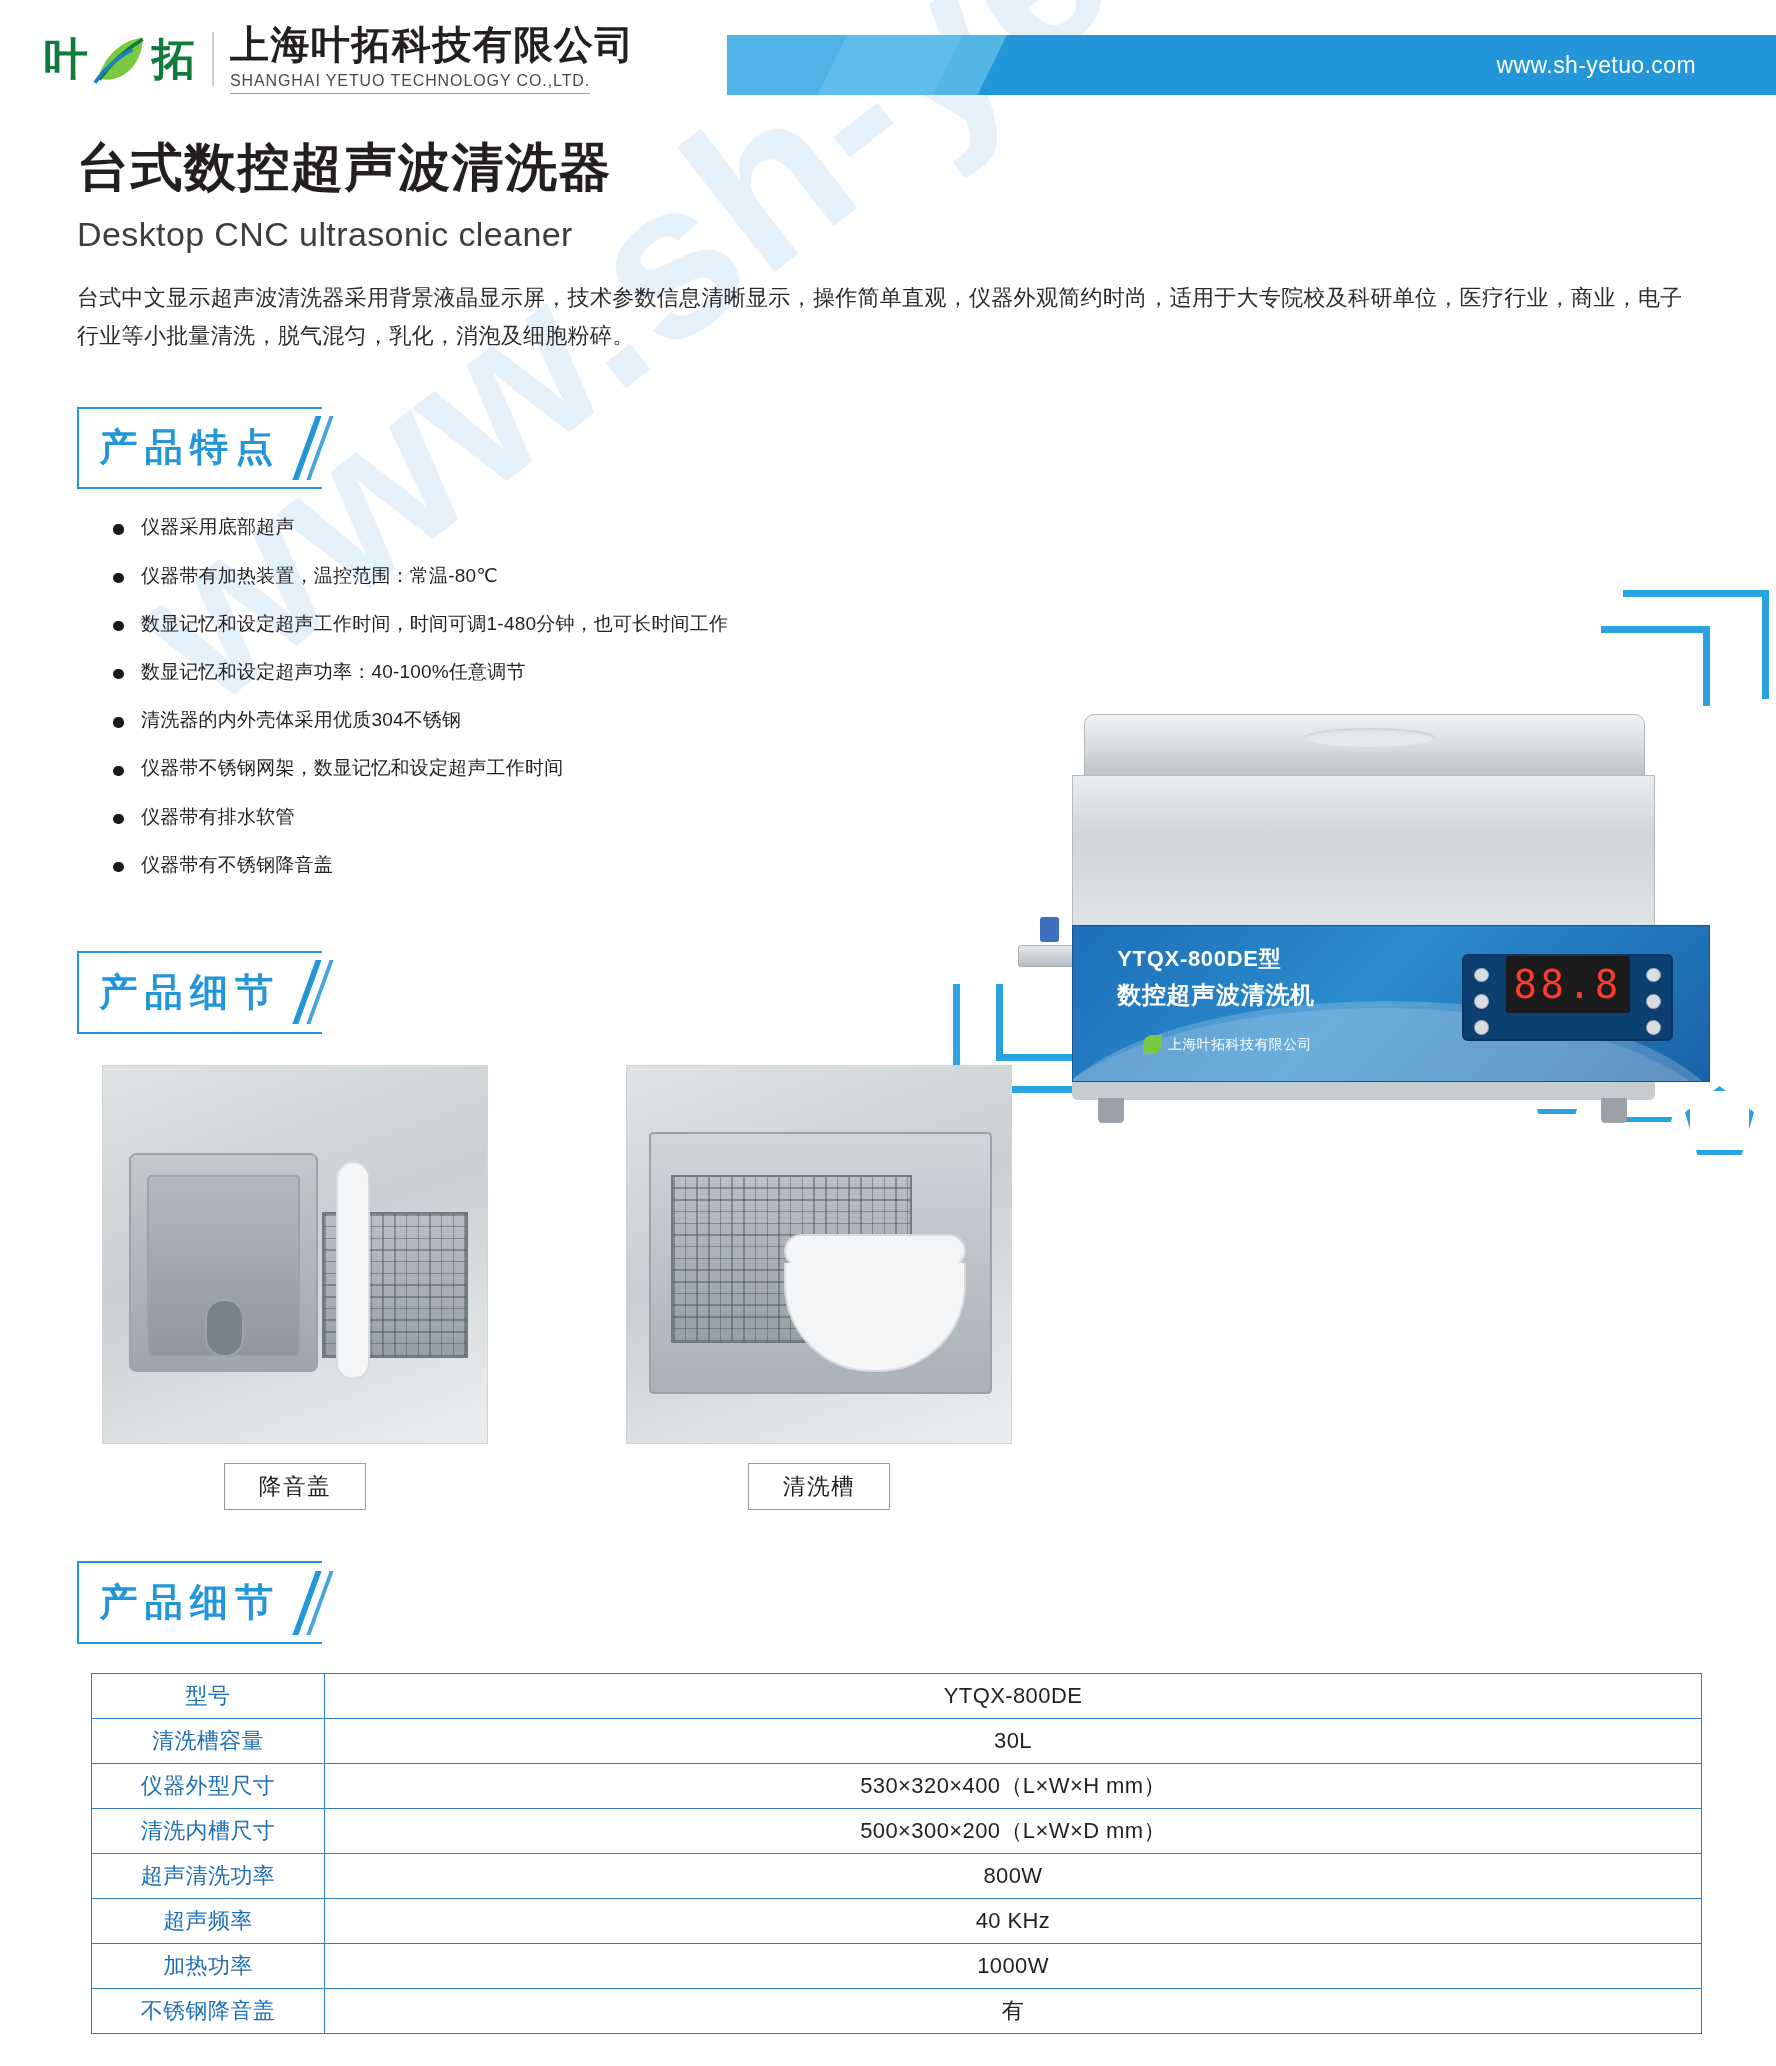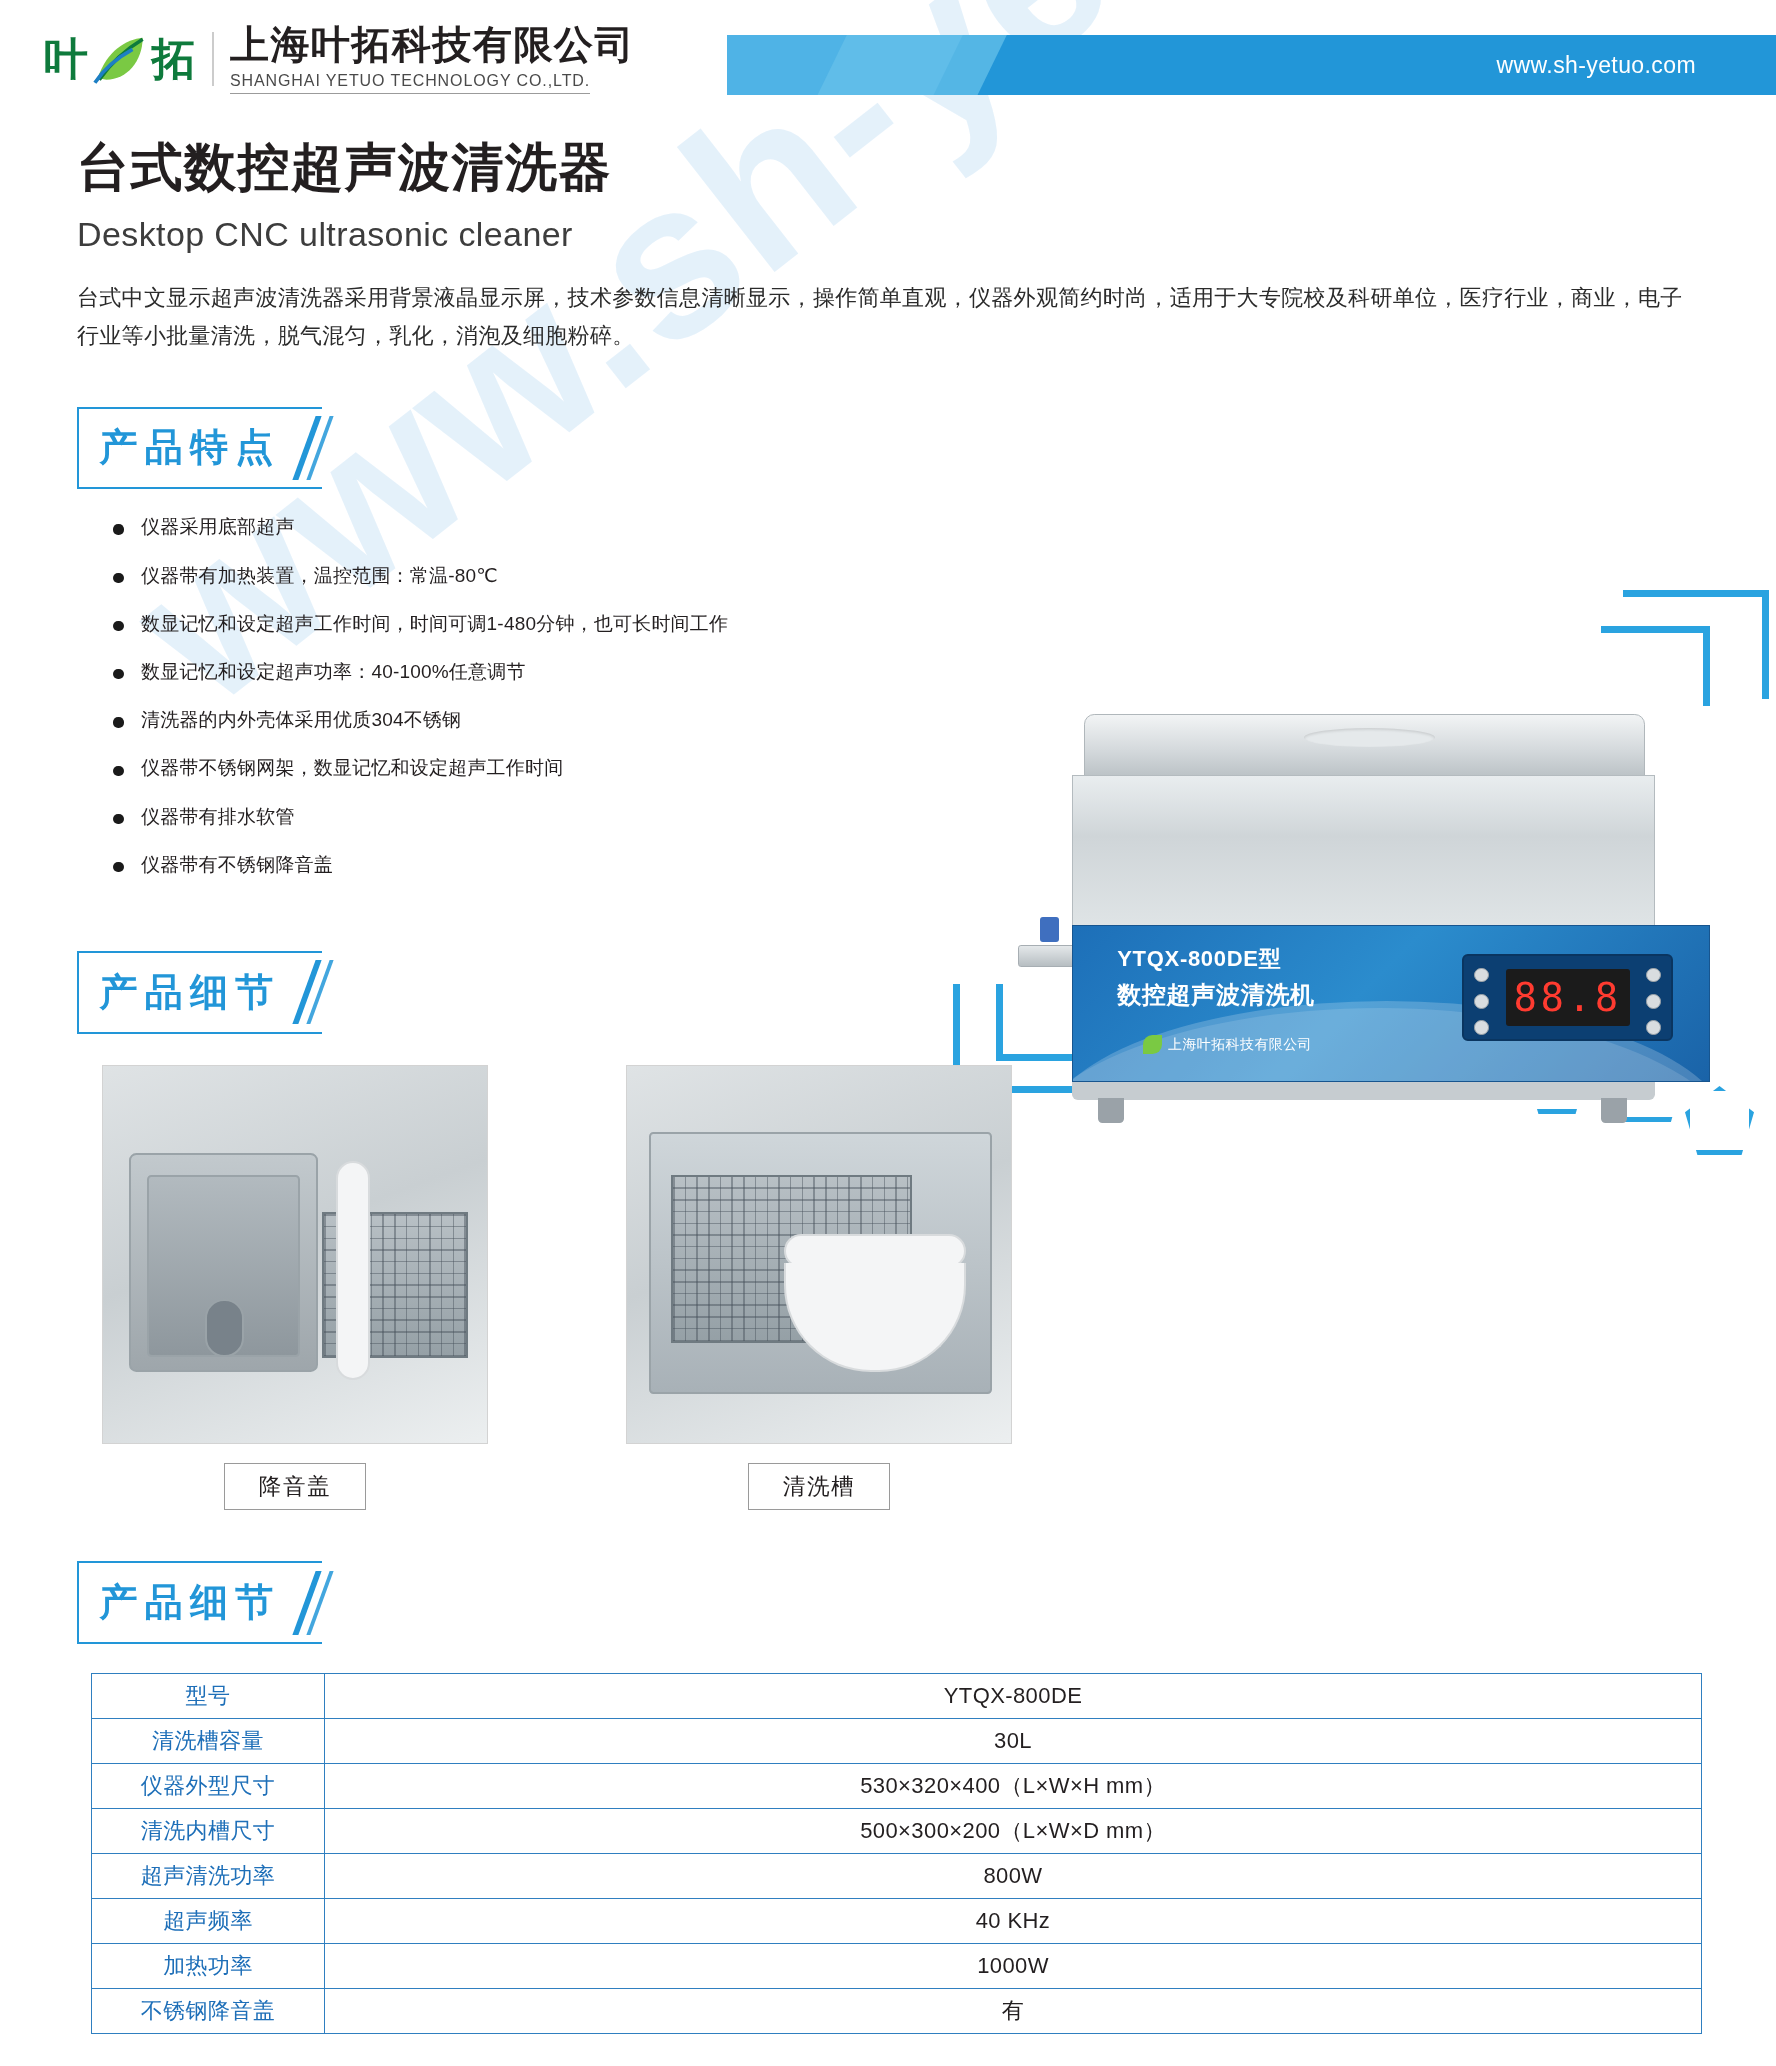--- a/index.html
+++ b/index.html
@@ -327,21 +327,21 @@
     position: absolute;
     right: 36px;
     top: 28px;
     width: 211px;
     height: 87px;
     background: #0c3f72;
     border: 2.2px solid #0a3560;
     border-radius: 5.8px;
     z-index: 2;
     display: flex;
-    align-items: center;
+    align-items: flex-start;
     justify-content: center;
   }
   .display .btns {
     position: absolute;
     left: 10.2px; top: 11.7px;
     display: flex; flex-direction: column; gap: 11.7px;
   }
   .display .btns.right { left: auto; right: 10.2px; }
   .display .dot {
     width: 14.6px; height: 14.6px; border-radius: 50%;

